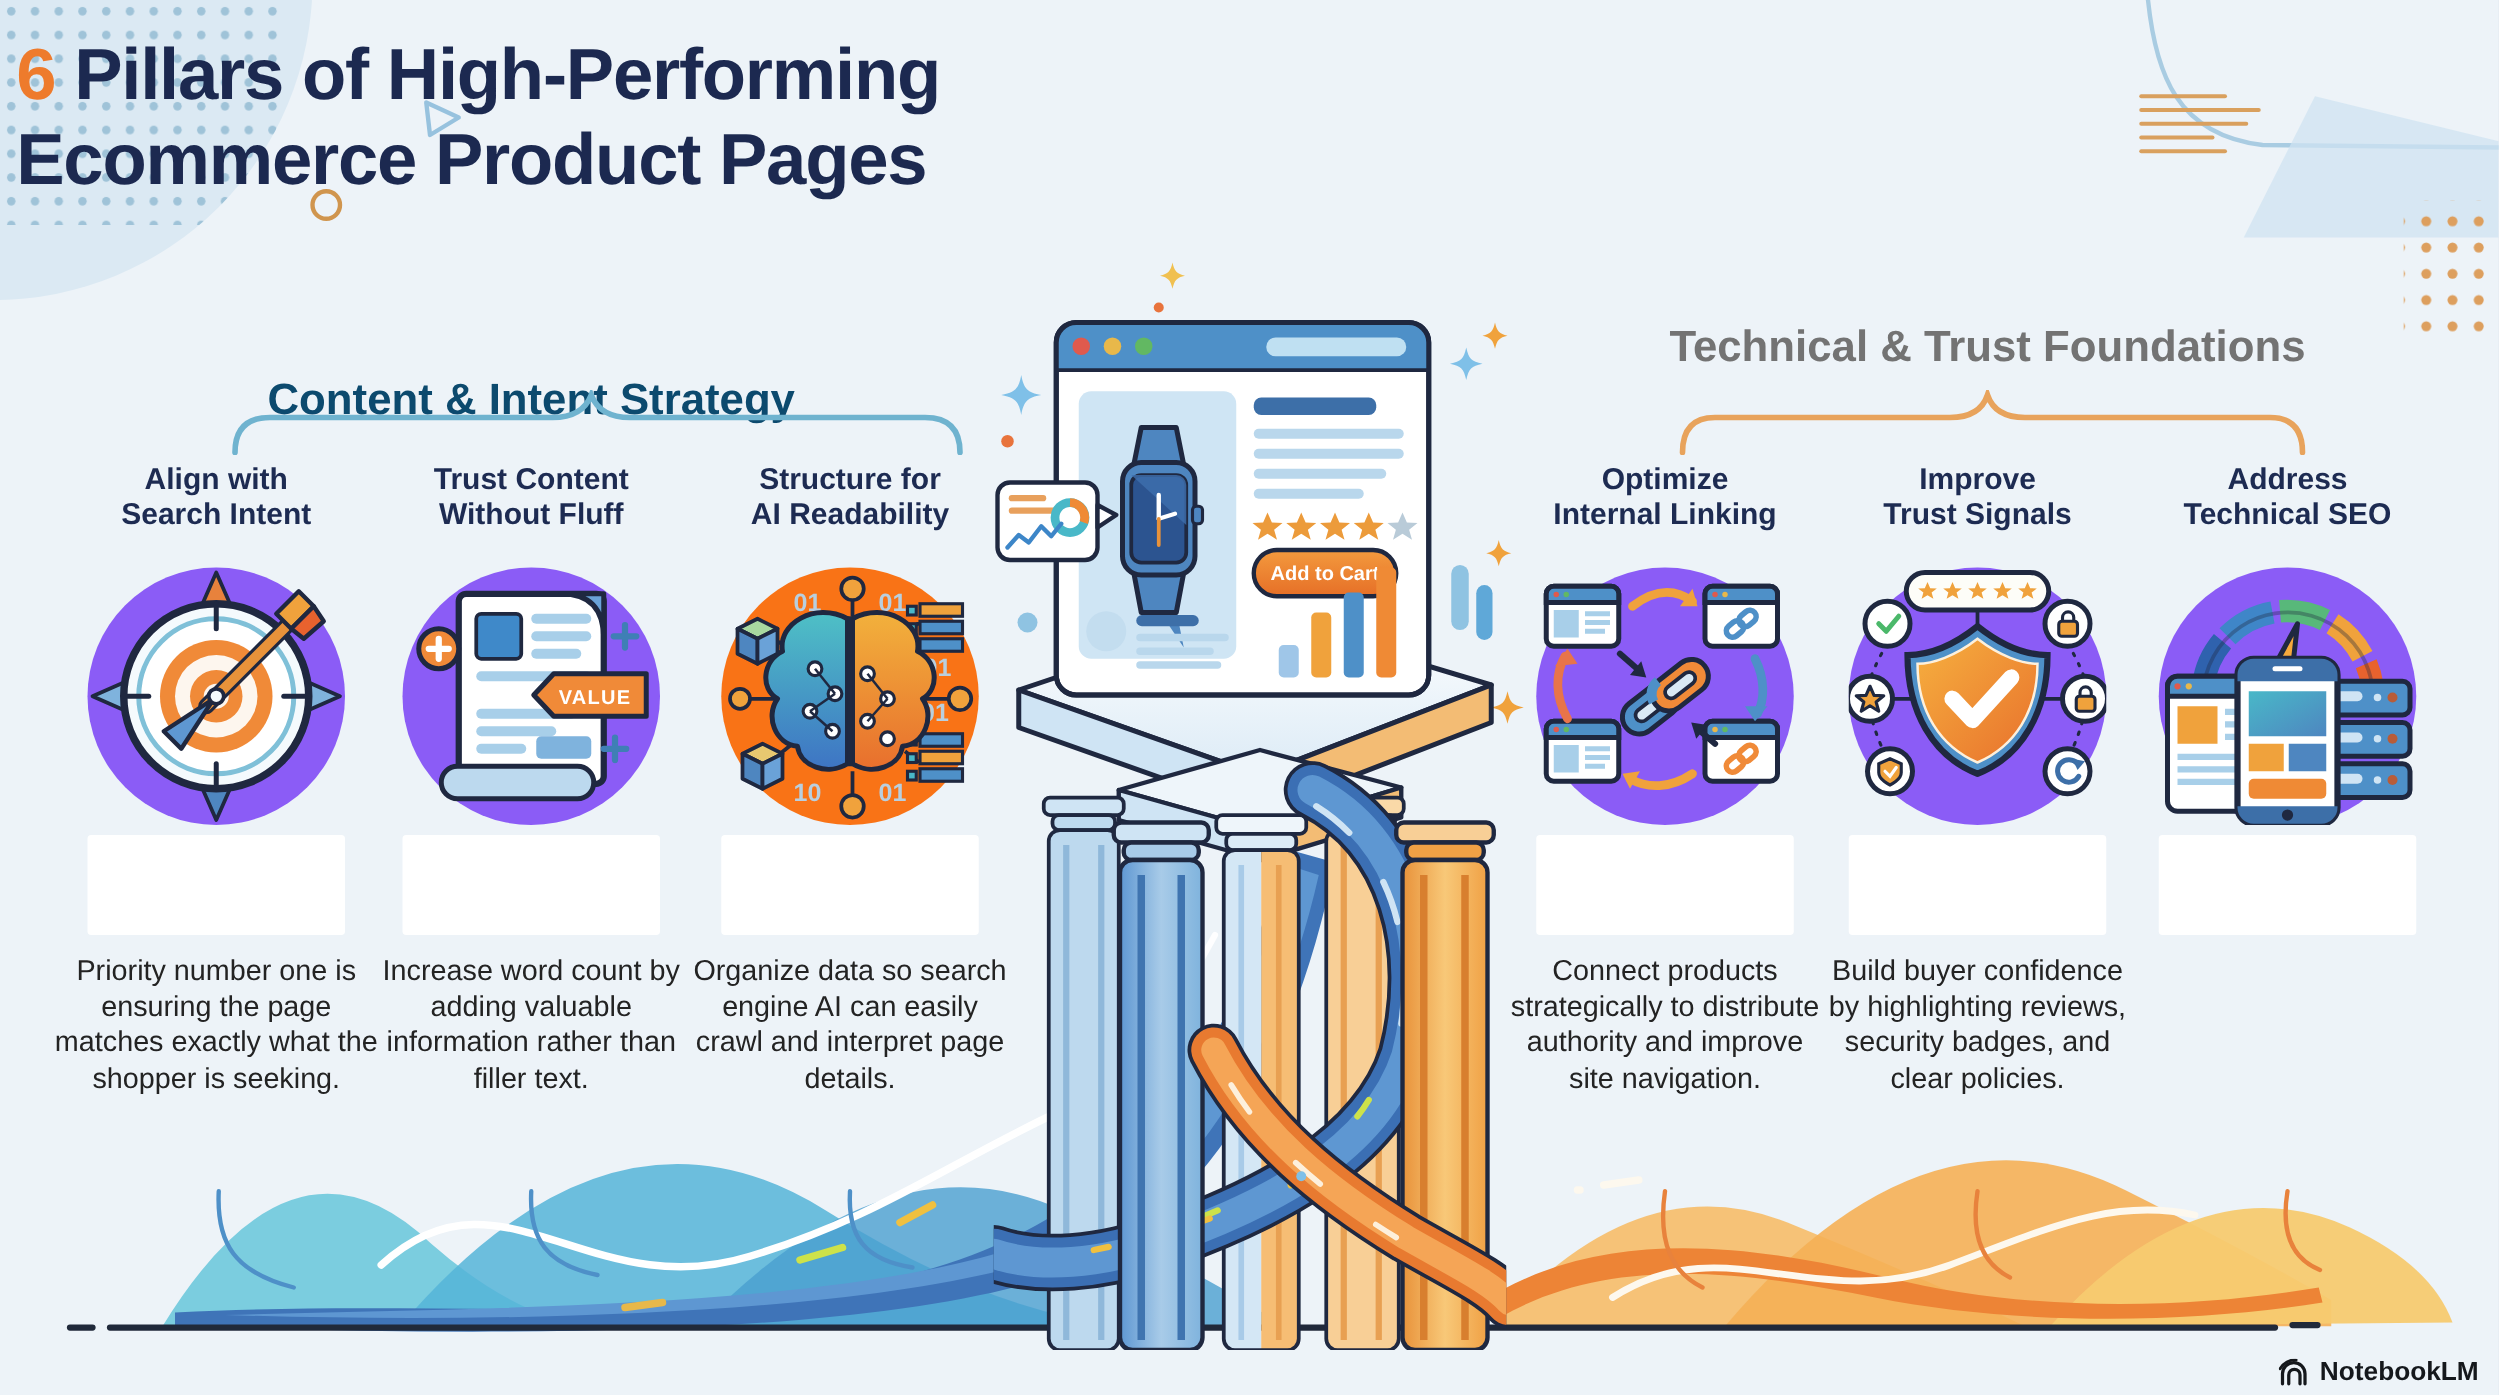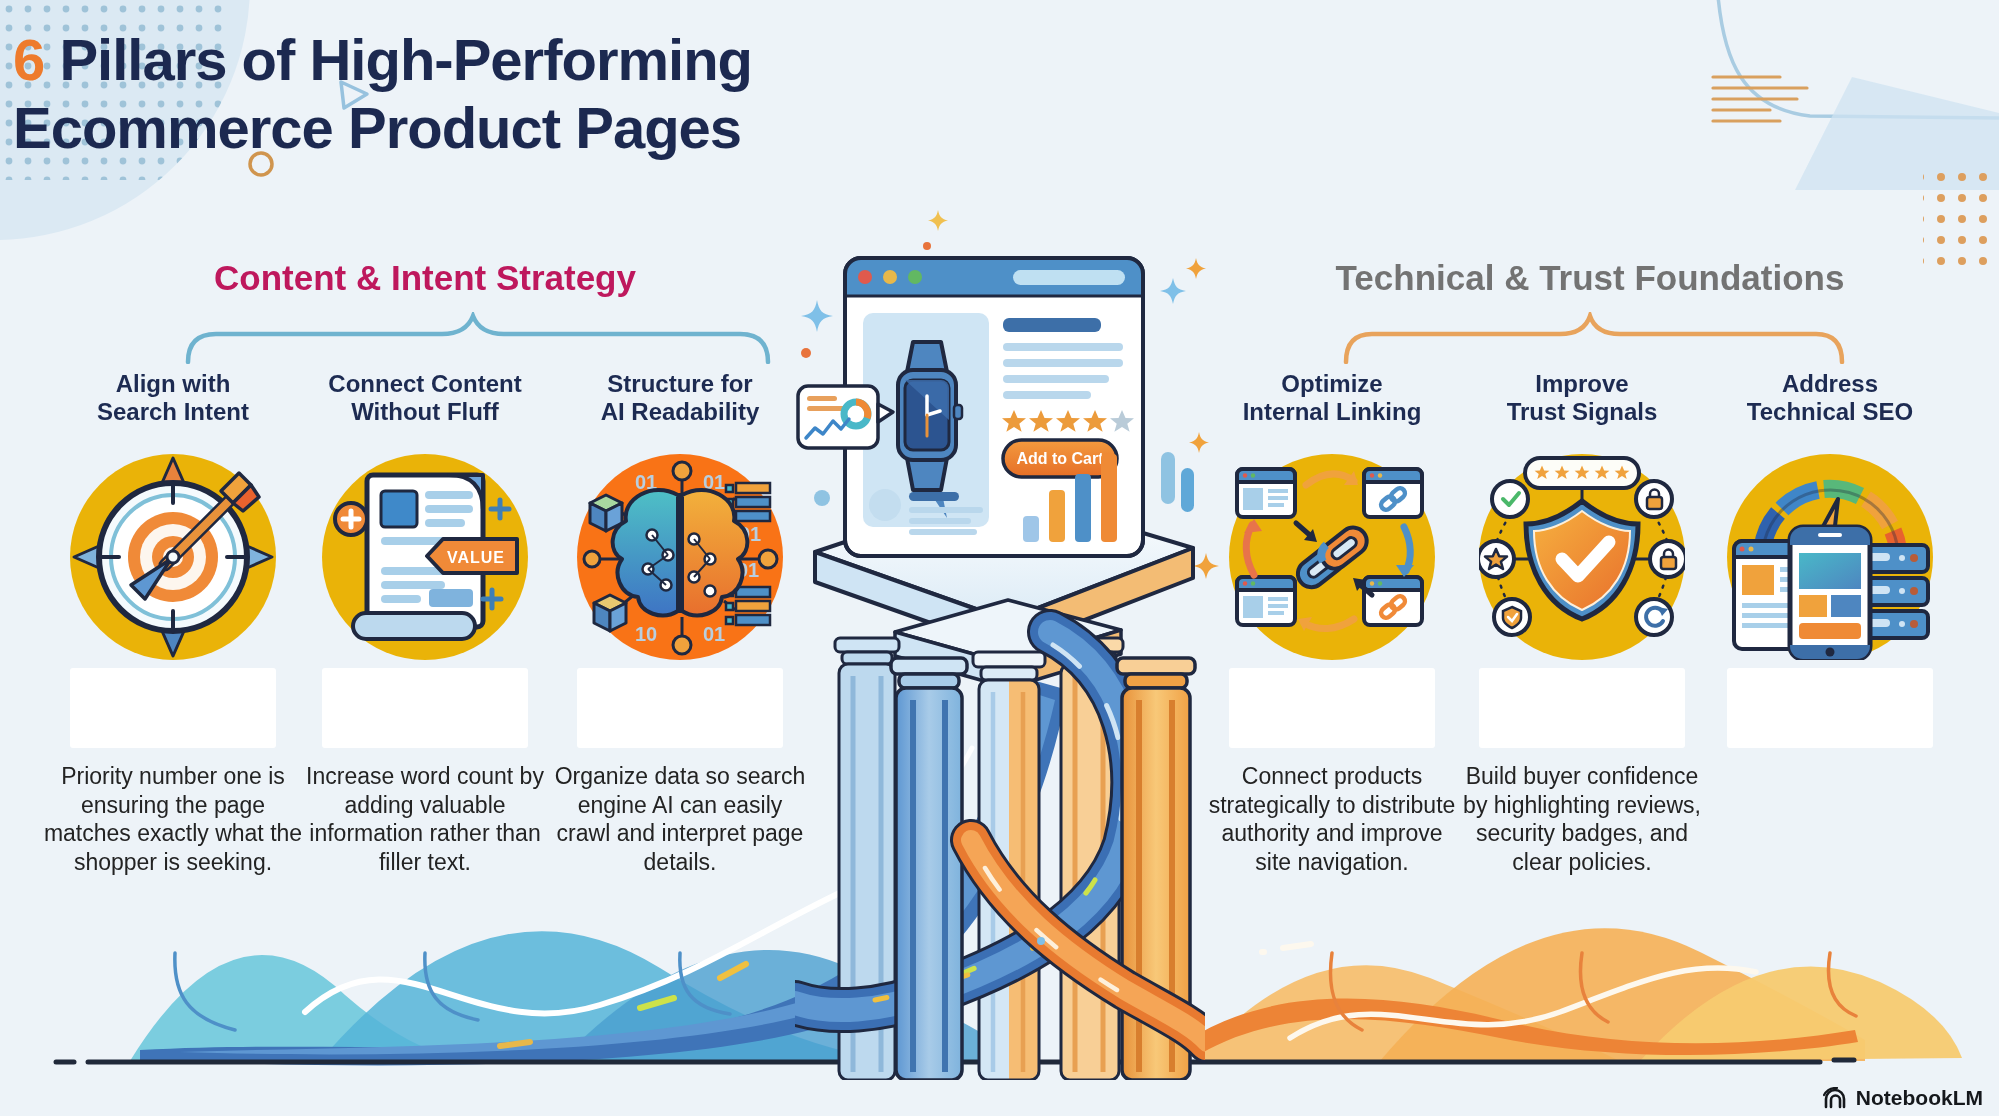--- a/index.html
+++ b/index.html
@@ -5,28 +5,28 @@
   html,body{margin:0;padding:0;background:#dfe7ee;}
   #canvas{position:relative;width:1999px;height:1116px;background:#edf3f8;overflow:hidden;
           font-family:"Liberation Sans",sans-serif;}
   .abs{position:absolute;}
   
   #title{top:26px;left:0;width:100%;text-align:left;font-weight:800;font-size:58px;
          line-height:1.17;color:#1c2950;letter-spacing:-1px;margin-left:13px;}
   #title .num{color:#ee7b2c;}
   
   .group-header{top:258px;width:520px;text-align:center;font-weight:800;font-size:35px;}
-  #group-left{left:165px;color:#be185d;}
+  #group-left{left:165px;color:#0c4a6e;margin-top:42px;}
   #group-right{left:1330px;color:#737373;}
   
   .col{position:absolute;top:370px;width:260px;height:590px;text-align:center;}
   .col .ptitle{position:absolute;top:0;left:0;width:100%;font-weight:800;font-size:24px;
                line-height:1.18;color:#1d2b52;}
   .col .icon-wrap{position:absolute;top:84px;left:50%;transform:translateX(-50%);
-                  width:206px;height:206px;border-radius:50%;background:#eab308;}
+                  width:206px;height:206px;border-radius:50%;background:#8b5cf6;}
   .col .icon-wrap svg{position:absolute;left:0;top:0;}
   .col .white-box{position:absolute;top:298px;left:50%;transform:translateX(-50%);
                   width:206px;height:80px;background:#ffffff;border-radius:3px;}
   .col .pdesc{position:absolute;top:392px;left:0;width:100%;font-size:23px;line-height:1.24;
               color:#232323;font-weight:500;}
   
   #brand{right:16px;bottom:6px;display:flex;align-items:center;gap:7px;color:#15181c;
          font-weight:700;font-size:21px;text-align:right;}
   svg text{font-family:"Liberation Sans",sans-serif;}
 </style>
@@ -343,21 +343,21 @@
           <circle r="6" fill="#f4fafd" stroke="#1f2840" stroke-width="3"></circle>
         </g>
       </svg>
     </div>
     <div class="white-box"></div>
     <div class="pdesc">Priority number one is ensuring the page matches exactly what the shopper is seeking.</div>
   </div>
 
   <div class="col" style="left:295px;z-index:5">
     <div class="ptitle">
-      <div>Connect Content</div>
+      <div>Trust Content</div>
         <div>Without Fluff</div>
     </div>
     <div class="icon-wrap">
       <svg width="206" height="206" viewBox="-103 -103 206 206">
         <rect x="-58" y="-82" width="116" height="152" rx="6" fill="#ffffff" stroke="#1f2840" stroke-width="5"></rect>
         <path d="M24,-82 L58,-82 L58,-46 Q58,-82 24,-82 Z" fill="#6aa2d8" stroke="#1f2840" stroke-width="4" stroke-linejoin="round"></path>
         <rect x="-72" y="56" width="122" height="26" rx="13" fill="#bcd9ee" stroke="#1f2840" stroke-width="4"></rect>
         <rect x="-44" y="-66" width="36" height="36" rx="4" fill="#3f89c9" stroke="#1f2840" stroke-width="3"></rect>
         <g fill="#a8cfe9">
           <rect x="0" y="-66" width="48" height="8" rx="4"></rect>

